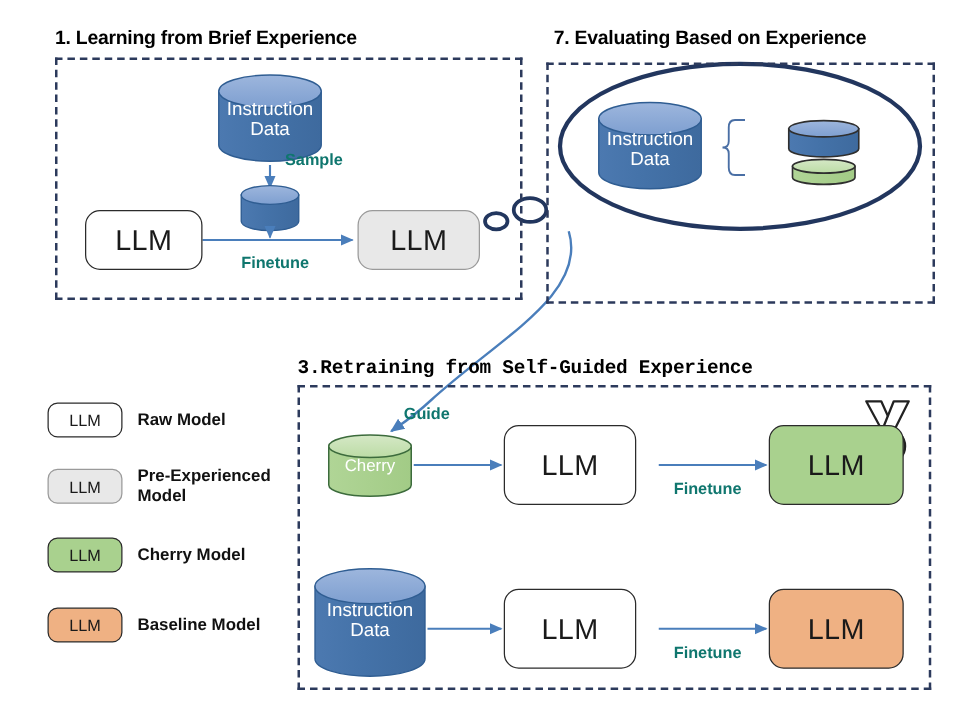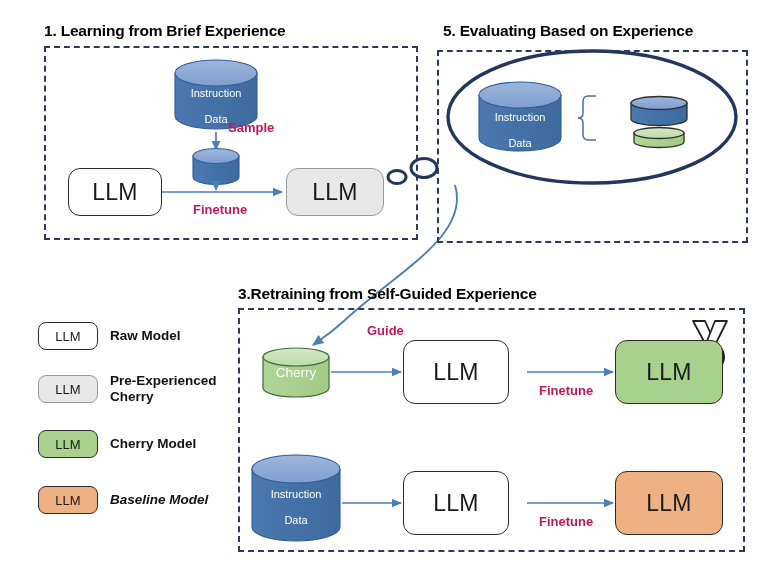--- a/index.html
+++ b/index.html
@@ -24,24 +24,24 @@
   .llmbox.cherry{background:#a9d18e;}
   .llmbox.base{background:#efb183;}
 
   
   .legend-chip{position:absolute;box-sizing:border-box;border:1.4px solid #2b2b2b;
                border-radius:8px;display:flex;align-items:center;justify-content:center;
                font-size:13px;color:#1a1a1a;}
   .legend-label{position:absolute;font-weight:bold;font-size:13.5px;line-height:16px;color:#111;}
 
   
-  .edge-label{position:absolute;font-weight:bold;font-size:13px;color:#be185d;white-space:nowrap;}
+  .edge-label{position:absolute;font-weight:bold;font-size:13px;color:#0f766e;white-space:nowrap;}
 
   
-  .cyl-text{position:absolute;color:#ffffff;font-size:11px;line-height:26px;
+  .cyl-text{position:absolute;color:#ffffff;font-size:15px;line-height:16px;
             text-align:center;white-space:pre-line;}
   .cyl-text.small{font-size:13.5px;line-height:16px;text-align:center;}
 </style>
 </head>
 <body>
 
 <div id="stage">
 
   <svg class="layer" viewBox="0 0 776 578">
     <defs>
@@ -130,22 +130,22 @@
       <circle cx="710" cy="357" r="14" fill="#a9d18e" stroke="#222" stroke-width="2"></circle>
       <circle cx="710" cy="357" r="7.5" fill="#a9d18e" stroke="#222" stroke-width="2"></circle>
     </g>
   </svg>
 
   <div class="dashbox" style="left:44px;top:46px;width:374px;height:194px;"></div>
   <div class="dashbox" style="left:437px;top:50px;width:311px;height:193px;"></div>
   <div class="dashbox" style="left:238px;top:308px;width:507px;height:244px;"></div>
 
   <div class="panel-title abs" style="left:44px;top:22px;">1. Learning from Brief Experience</div>
-  <div class="panel-title abs" style="left:443px;top:22px;">5. Evaluating Based on Experience</div>
-  <div class="panel-title abs" style="left:238px;top:285px;">3.Retraining from Self-Guided Experience</div>
+  <div class="panel-title abs" style="left:443px;top:22px;">7. Evaluating Based on Experience</div>
+  <div class="panel-title abs" style="left:238px;top:285px;font-family:Liberation Mono, monospace;">3.Retraining from Self-Guided Experience</div>
 
   <div class="cyl-text" style="left:166px;top:80px;width:100px;">Instruction
 Data</div>
 
   <div class="cyl-text" style="left:470px;top:104px;width:100px;">Instruction
 Data</div>
 
   <div class="cyl-text small" style="left:246px;top:365px;width:100px;">Cherry</div>
 
   <div class="cyl-text" style="left:246px;top:481px;width:100px;">Instruction
@@ -156,32 +156,32 @@
 
   <div class="edge-label" style="left:228px;top:120px;">Sample</div>
   <div class="edge-label" style="left:193px;top:202px;">Finetune</div>
 
   <div class="llmbox raw" style="left:403px;top:340px;width:106px;height:64px;">LLM</div>
   <div class="llmbox cherry" style="left:615px;top:340px;width:108px;height:64px;">LLM</div>
 
   <div class="llmbox raw" style="left:403px;top:471px;width:106px;height:64px;">LLM</div>
   <div class="llmbox base" style="left:615px;top:471px;width:108px;height:64px;">LLM</div>
 
-  <div class="edge-label" style="left:323px;top:323px;margin-left:44px;">Guide</div>
+  <div class="edge-label" style="left:323px;top:323px;">Guide</div>
   <div class="edge-label" style="left:539px;top:383px;">Finetune</div>
   <div class="edge-label" style="left:539px;top:514px;">Finetune</div>
 
   <div>
     <div class="legend-chip raw" style="left:38px;top:322px;width:60px;height:28px;background:#ffffff;">LLM</div>
     <div class="legend-label" style="left:110px;top:328px;text-align:right;">Raw Model</div>
 
     <div class="legend-chip pre" style="left:38px;top:375px;width:60px;height:28px;background:#e8e8e8;border-color:#9a9a9a;">LLM</div>
     <div class="legend-label" style="left:110px;top:373px;white-space:pre-line;">Pre-Experienced
-Cherry</div>
+Model</div>
 
     <div class="legend-chip cherry" style="left:38px;top:430px;width:60px;height:28px;background:#a9d18e;">LLM</div>
     <div class="legend-label" style="left:110px;top:436px;text-align:right;">Cherry Model</div>
 
     <div class="legend-chip base" style="left:38px;top:486px;width:60px;height:28px;background:#efb183;">LLM</div>
-    <div class="legend-label" style="left:110px;top:492px;font-style:italic;">Baseline Model</div>
+    <div class="legend-label" style="left:110px;top:492px;">Baseline Model</div>
   </div>
 
 </div>
 
 </body></html>

